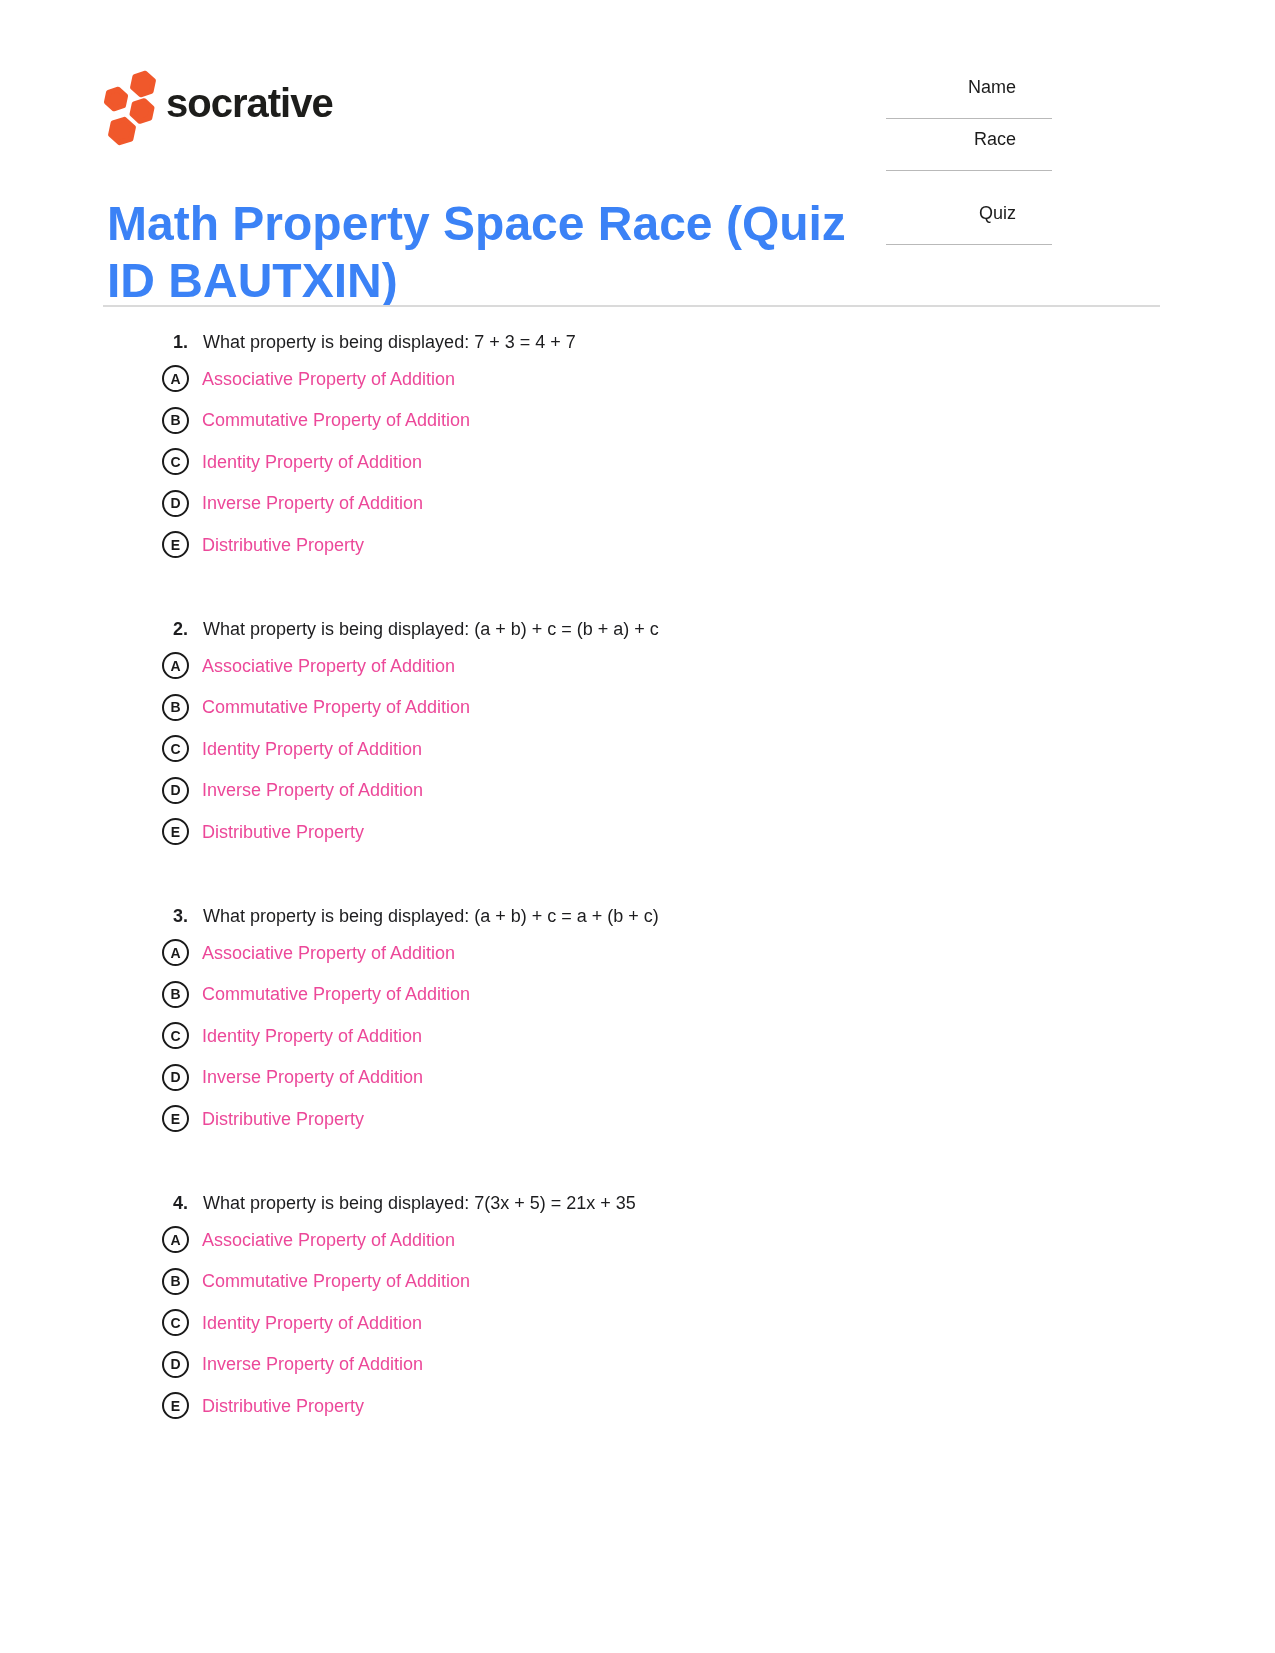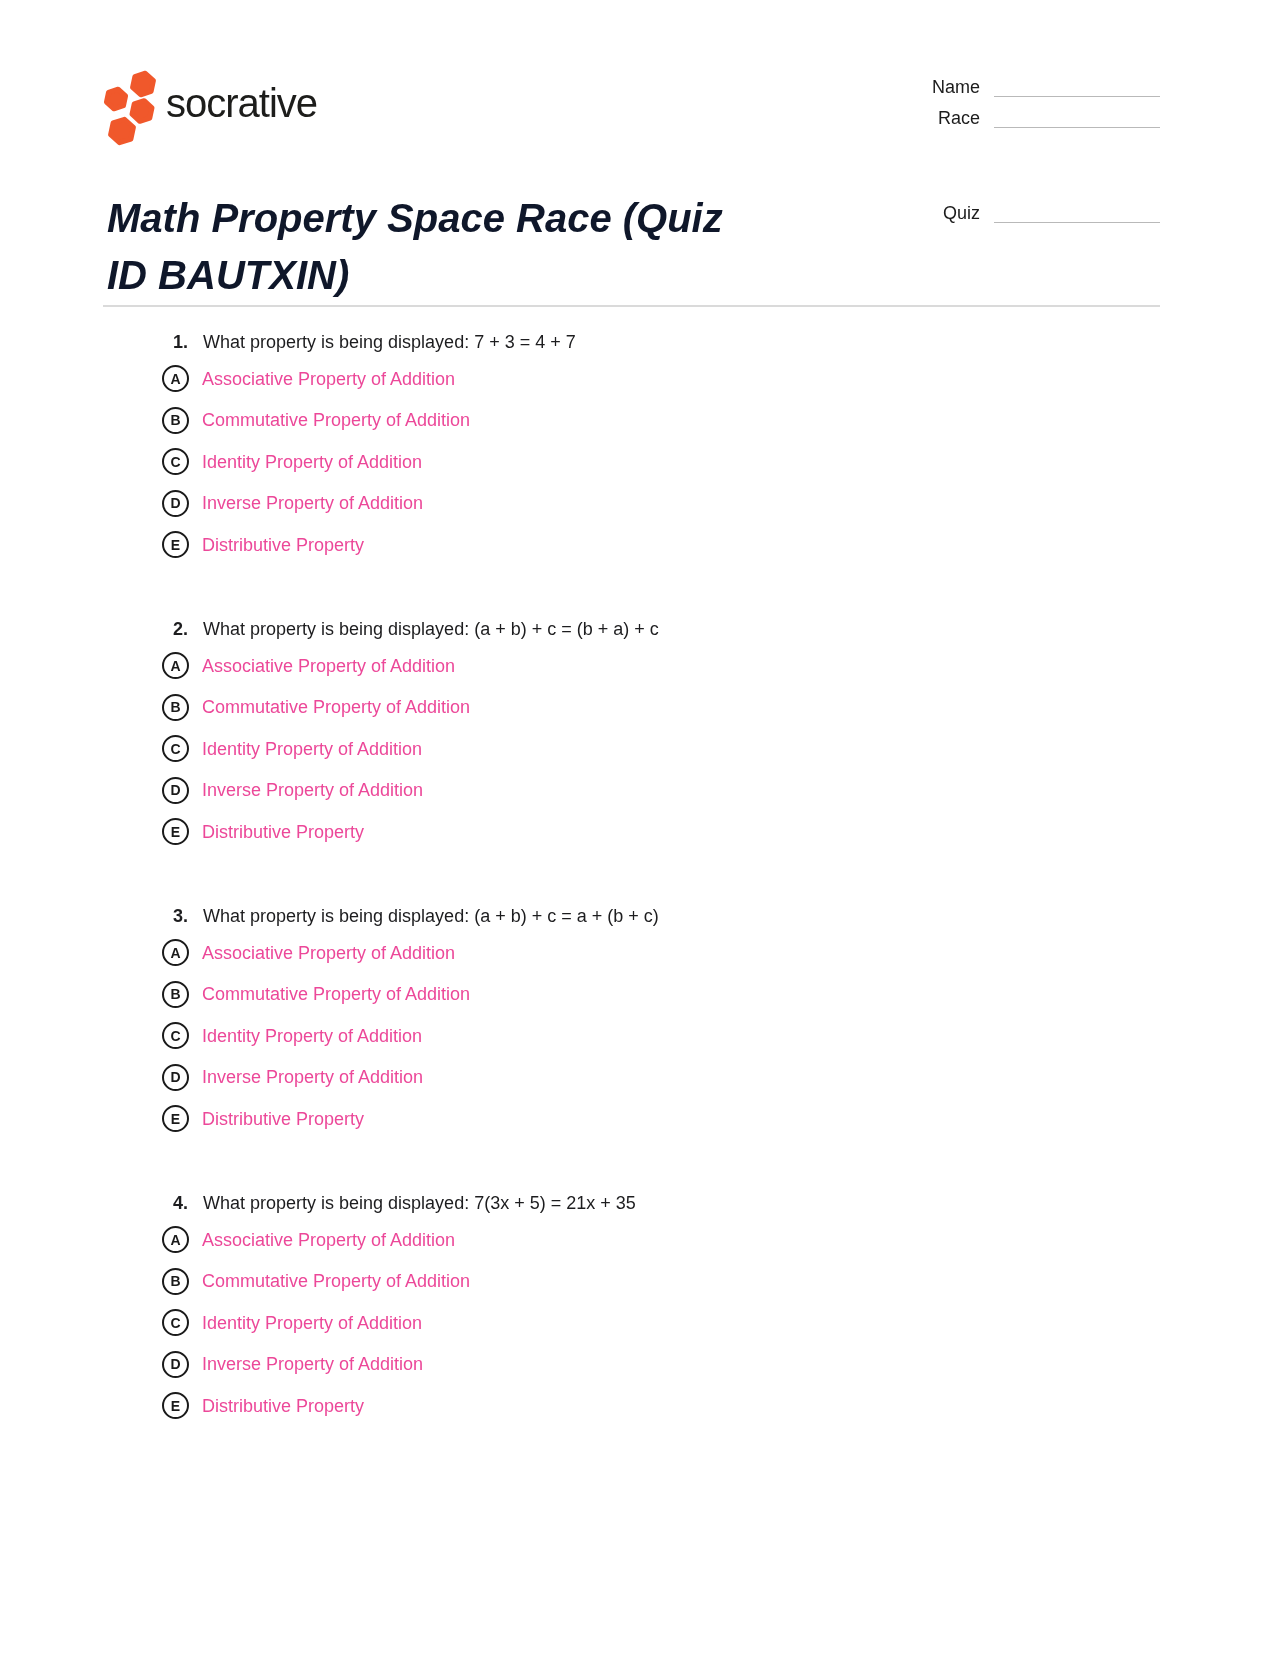--- a/index.html
+++ b/index.html
@@ -5,32 +5,32 @@
   html,body{margin:0;padding:0;}
   body{
     width:1275px;height:1653px;background:#ffffff;position:relative;
     font-family:"Liberation Sans","DejaVu Sans",sans-serif;color:#1d1d1f;
     overflow:hidden;
   }
   .page{position:absolute;inset:0;}
 
   
   .logo{position:absolute;left:101px;top:64px;height:84px;display:flex;align-items:center;gap:7px;}
-  .wordmark{font-size:40px;font-weight:400;letter-spacing:-1px;color:#1d1d1b;transform:translateY(-3px);}
+  .wordmark{font-size:40px;font-weight:700;letter-spacing:-1px;color:#1d1d1b;transform:translateY(-3px);}
 
   
   .fields{position:absolute;left:872px;top:76px;}
-  .field-row{display:flex;align-items:flex-start;margin-bottom:9px;}
+  .field-row{display:flex;align-items:center;margin-bottom:9px;flex-direction:column;}
   .field-label{width:108px;text-align:right;font-size:18px;line-height:22px;color:#1c1c1c;}
   .field-line{width:166px;height:20px;border-bottom:1.5px solid #b9b9b9;margin-left:14px;}
   .score-row{position:absolute;left:872px;top:202px;}
 
   
-  .title{position:absolute;left:107px;top:163px;width:780px;font-size:40px;font-weight:700;
-         line-height:57px;color:#0f172a;letter-spacing:0px;font-style:italic;}
+  .title{position:absolute;left:107px;top:163px;width:780px;font-size:48px;font-weight:700;
+         line-height:57px;color:#3b82f6;letter-spacing:0px;}
   .title span{display:block;}
 
   
   .divider{position:absolute;left:103px;top:305px;width:1057px;border-top:2px solid #dadada;}
 
   
   .questions{position:absolute;left:160px;top:330px;width:990px;}
   .question-block{margin-bottom:59px;}
   .q-line{font-size:18px;line-height:24px;margin-bottom:11px;color:#1d1d1f;display:flex;}
   .q-num{display:inline-block;min-width:28px;text-align:right;font-weight:700;margin-right:15px;flex:none;}

